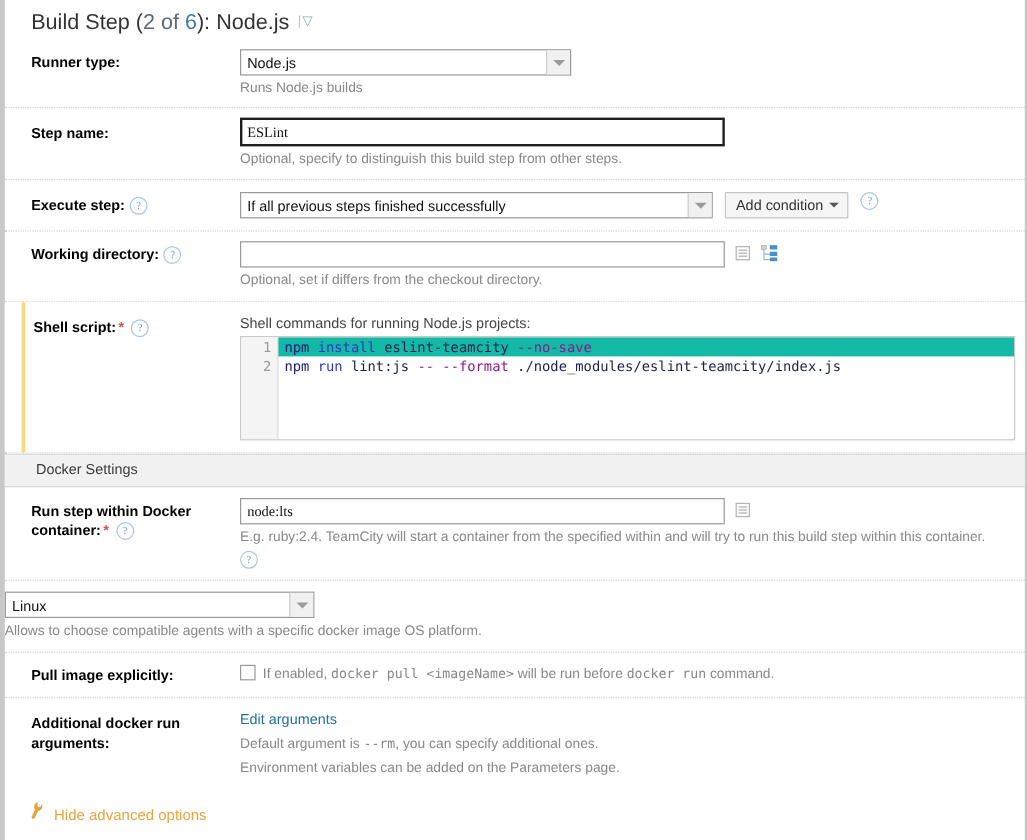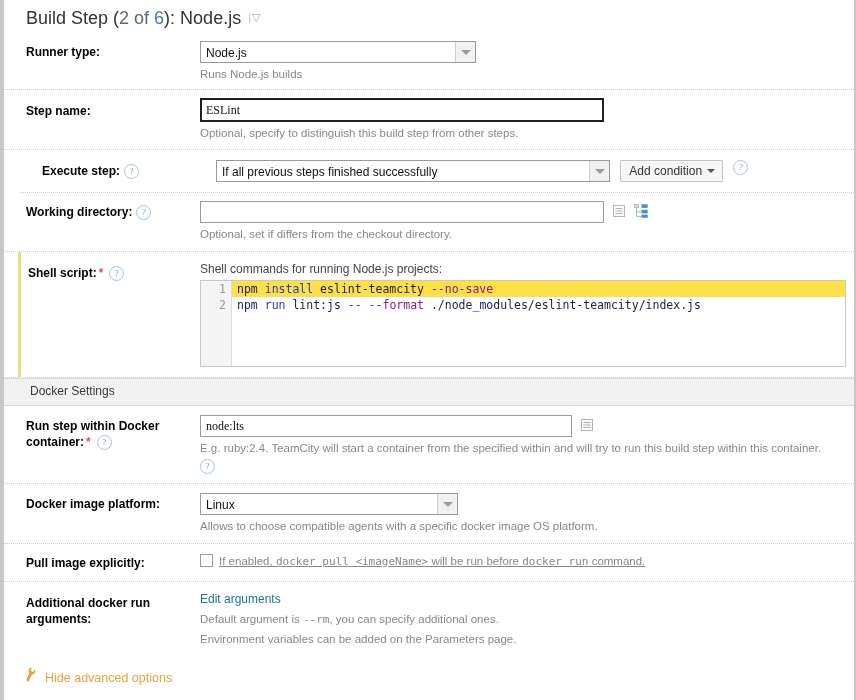--- a/index.html
+++ b/index.html
@@ -247,21 +247,21 @@
     font-family: "DejaVu Sans Mono", monospace;
     font-size: 11.5px;
     line-height: 16px;
   }
   .cline {
     height: 16px;
     white-space: pre;
     padding-left: 5px;
     color: #1b1f4b;
   }
-  .cline.cur { background: #fde047; }
+  .cline.cur { background: #14b8a6; }
   .gnum {
     height: 16px;
     line-height: 16px;
     text-align: right;
     padding-right: 5px;
     font-family: "DejaVu Sans Mono", monospace;
     font-size: 11.5px;
     color: #9a9a9a;
   }
   .tok-cmd  { color: #191970; }
@@ -324,21 +324,21 @@
   </div>
 
   <div class="row dotted" style="padding-top:8px;padding-bottom:8px;">
     <div class="lbl" style="padding-top:5px;">Step name:</div>
     <div class="ctl">
       <input class="txt focused" style="width: 404px;" value="ESLint">
       <div class="hint">Optional, specify to distinguish this build step from other steps.</div>
     </div>
   </div>
 
-  <div class="row dotted" style="padding-top:10px;padding-bottom:10px;margin-left:16px;">
+  <div class="row dotted" style="padding-top:10px;padding-bottom:10px;">
     <div class="lbl">
       <span>Execute step:</span><span class="help">?</span>
     </div>
     <div class="ctl nowrap">
       <div class="sel" style="width:394px;">
         <span class="val">If all previous steps finished successfully</span>
         <span class="arrow"></span>
       </div>
       <span class="btn" style="margin-left:7px;"><span>Add condition</span><span class="caret"></span></span>
       <span class="help" style="margin-left:7px;vertical-align:5px;">?</span>
@@ -396,50 +396,49 @@
 
   <div class="section-head">Docker Settings</div>
 
   <div class="row dotted" style="padding-top:9px;padding-bottom:9px;">
     <div class="lbl">
       <span>Run step within Docker</span><br>
       <span>container:</span><span class="req">*</span><span class="help">?</span>
     </div>
     <div class="ctl">
       <span class="nowrap">
-        <input class="txt" style="width: 372px;" value="node:lts">
+        <input class="txt" style="width: 404px;" value="node:lts">
         <span class="iconbtn">
           <svg width="14" height="14" viewBox="0 0 14 14">
             <rect x="1.5" y="1.5" width="11" height="11" fill="#fbfbfb" stroke="#b4b4b4"></rect>
             <rect x="3.5" y="4" width="7" height="1" fill="#b0b0b0"></rect>
             <rect x="3.5" y="6.5" width="7" height="1" fill="#b0b0b0"></rect>
             <rect x="3.5" y="9" width="7" height="1" fill="#b0b0b0"></rect>
           </svg>
         </span>
       </span>
       <div class="hint">E.g. ruby:2.4. TeamCity will start a container from the specified within and will try to run this build step within this container.</div>
       <div style="margin-top:3px;"><span class="help" style="margin-left:0;">?</span></div>
     </div>
   </div>
 
   <div class="row dotted" style="padding-top:9px;padding-bottom:9px;">
-    <div class="lbl">Docker image platform:</div>
     <div class="ctl">
       <div class="sel" style="width:258px;">
         <span class="val">Linux</span>
         <span class="arrow"></span>
       </div>
       <div class="hint">Allows to choose compatible agents with a specific docker image OS platform.</div>
     </div>
   </div>
 
   <div class="row dotted" style="padding-top:10px;padding-bottom:10px;">
     <div class="lbl" style="padding-top:1px;">Pull image explicitly:</div>
     <div class="ctl">
-      <span class="cb"></span><span class="hint" style="margin-top:0;display:inline;text-decoration:underline;"><span>If enabled, </span><span class="mono">docker pull &lt;imageName&gt;</span><span> will be run before </span><span class="mono">docker run</span><span> command.</span></span>
+      <span class="cb"></span><span class="hint" style="margin-top:0;display:inline;"><span>If enabled, </span><span class="mono">docker pull &lt;imageName&gt;</span><span> will be run before </span><span class="mono">docker run</span><span> command.</span></span>
     </div>
   </div>
 
   <div class="row" style="padding-top:10px;padding-bottom:6px;">
     <div class="lbl">
       <span>Additional docker run</span><br>
       <span>arguments:</span>
     </div>
     <div class="ctl">
       <a class="lnk">Edit arguments</a>

